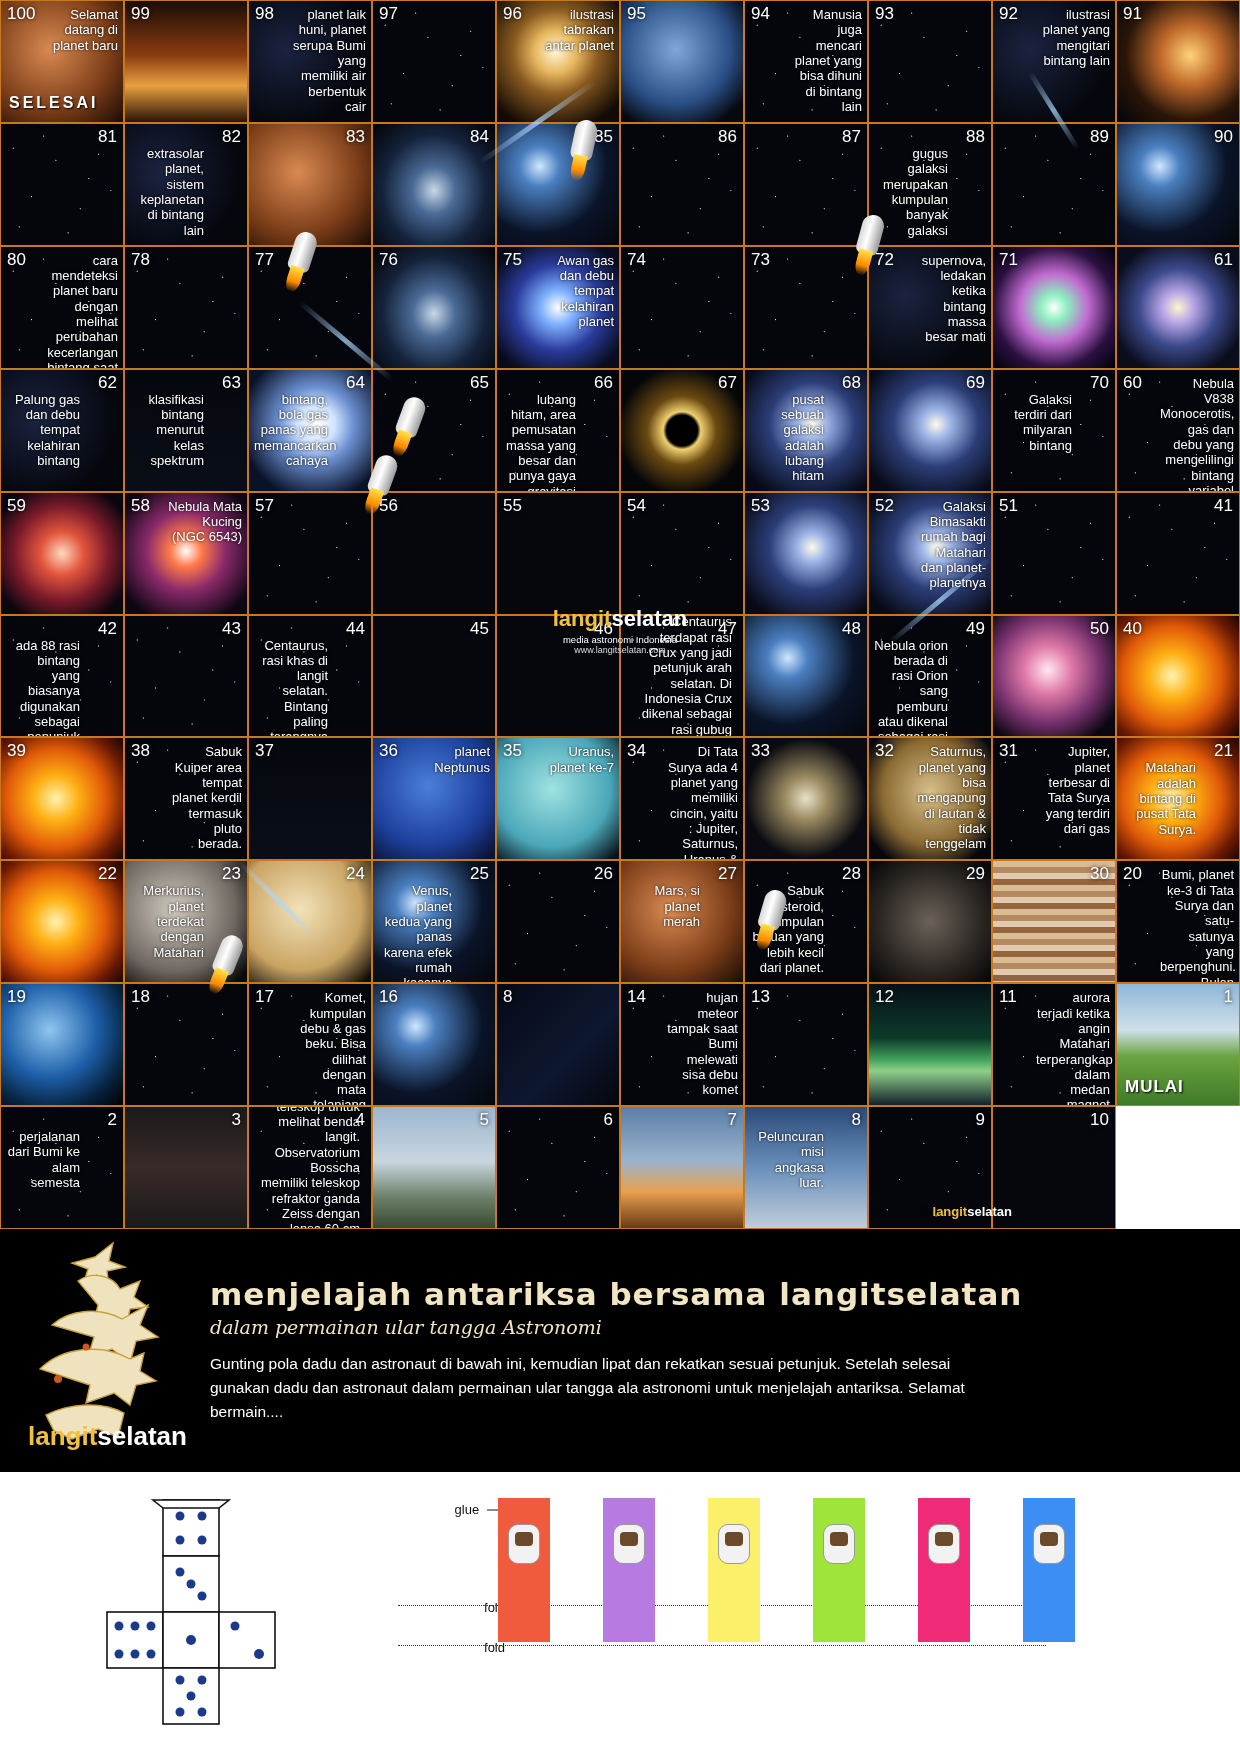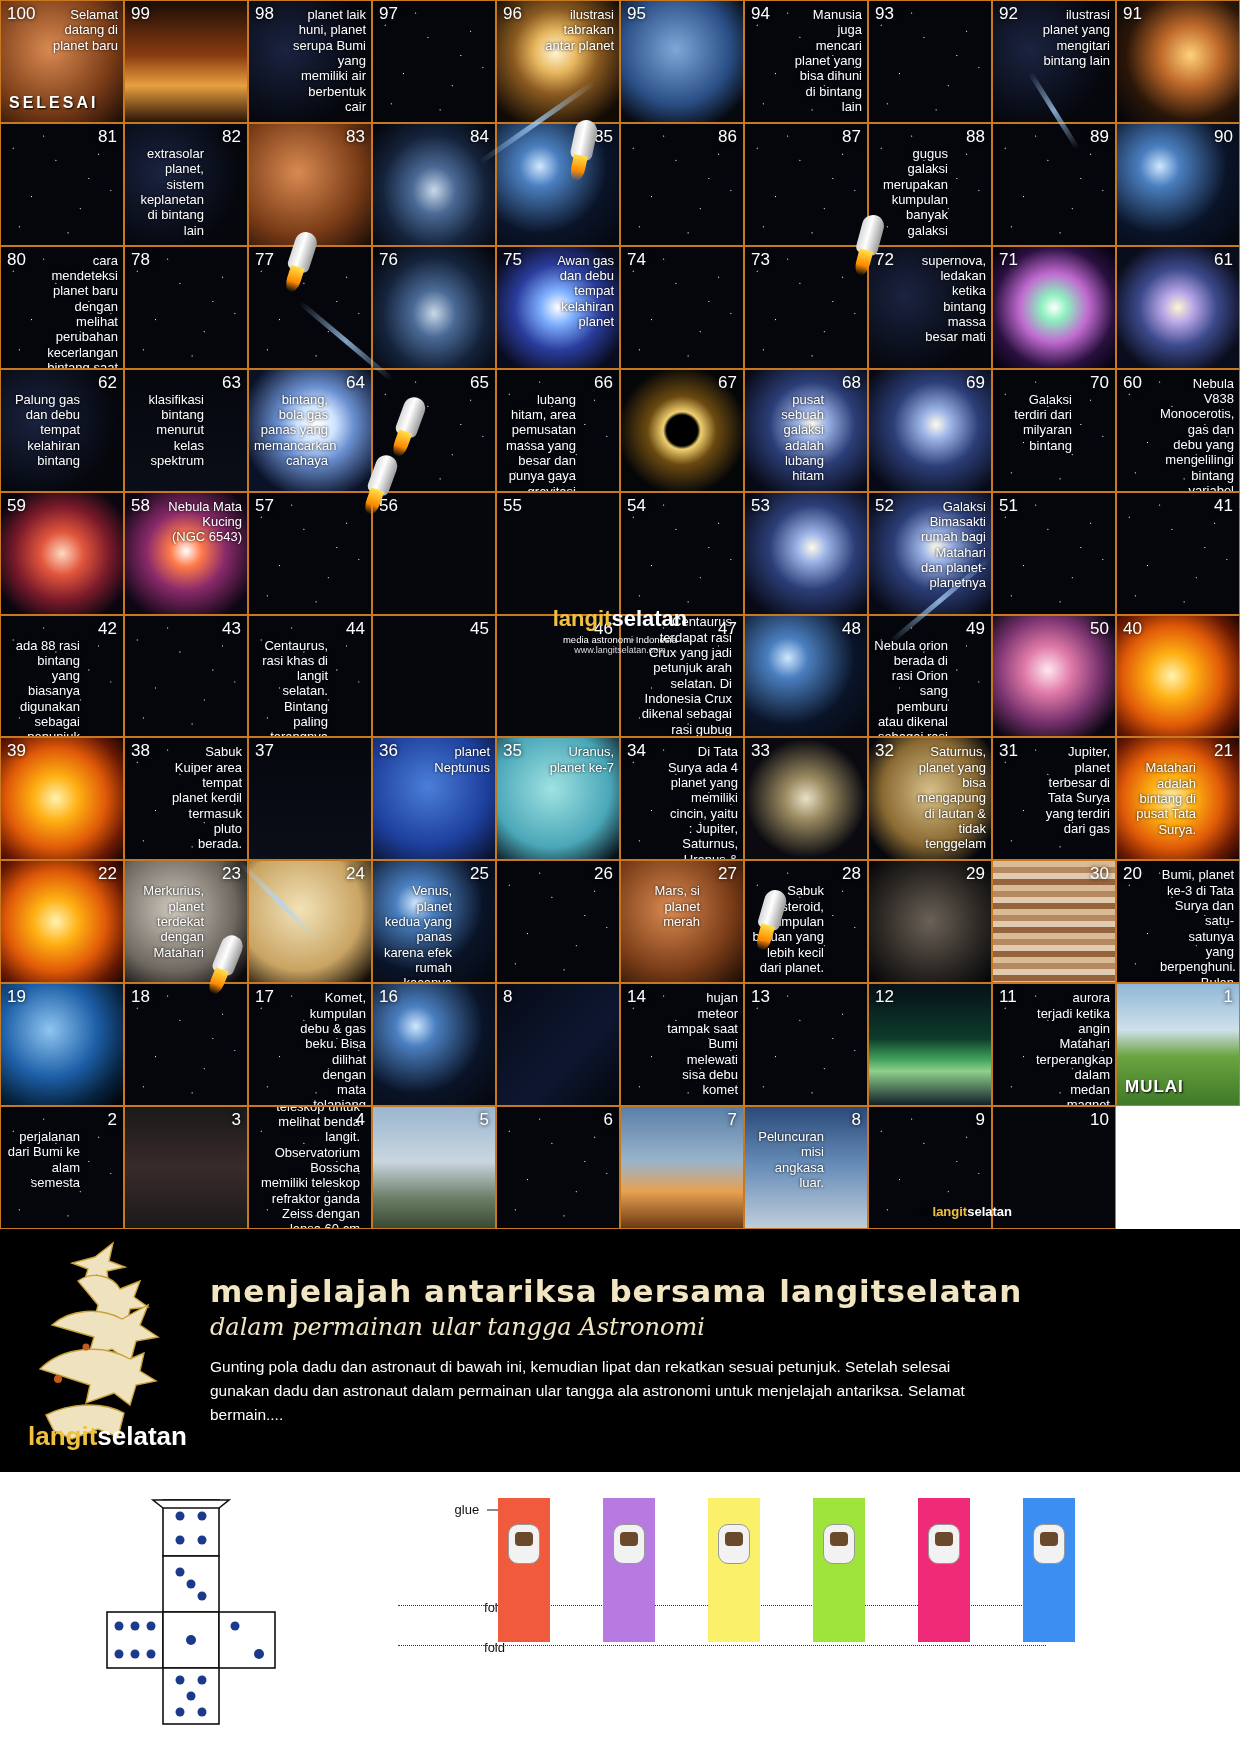--- a/index.html
+++ b/index.html
@@ -53,21 +53,21 @@
   .v-spectrum{background:linear-gradient(180deg,#05070d 0%,#0a0e18 100%);}
   .v-rings{background:radial-gradient(ellipse at 50% 50%,#e8e0c8 0%,#9a8a60 25%,#0a0a10 70%);}
   .v-bluestar{background:radial-gradient(circle at 55% 45%,#ffffff 0%,#cfe4ff 20%,#6a8fd0 40%,#0a1228 80%);}
   .v-constellation{background:#05070d;}
   .logo-cell{background:#05070d;}
   
   .banner{position:relative;width:1240px;height:243px;background:#000;display:flex;align-items:center;}
   .banner-logo{width:210px;height:243px;position:relative;flex:none;}
   .banner-text{flex:1;padding:10px 26px 10px 0;}
   .banner-title{font-family:"DejaVu Sans",sans-serif;font-weight:700;font-size:31px;color:#f2e6c2;letter-spacing:1px;line-height:1.15;}
-  .banner-sub{font-family:"DejaVu Serif",serif;font-style:italic;font-size:24px;color:#f2e6c2;margin-top:4px;}
+  .banner-sub{font-family:"DejaVu Serif",serif;font-style:italic;font-size:19px;color:#f2e6c2;margin-top:4px;}
   .banner-body{color:#fff;font-size:15.5px;line-height:1.55;margin-top:14px;max-width:790px;}
   .ls-logo{position:absolute;left:28px;bottom:20px;font-size:26px;font-weight:700;}
   .ls-logo .a{color:#f0c040;}
   .ls-logo .b{color:#fff;}
   
   .craft{position:relative;width:1240px;height:281px;background:#fff;}
   .die-net{position:absolute;left:85px;top:22px;width:230px;height:235px;}
   .die-net svg{width:100%;height:100%;}
   .glue-labels{position:absolute;left:395px;top:30px;width:110px;font-size:13px;color:#111;}
   .glue-labels div{position:absolute;right:0;}

